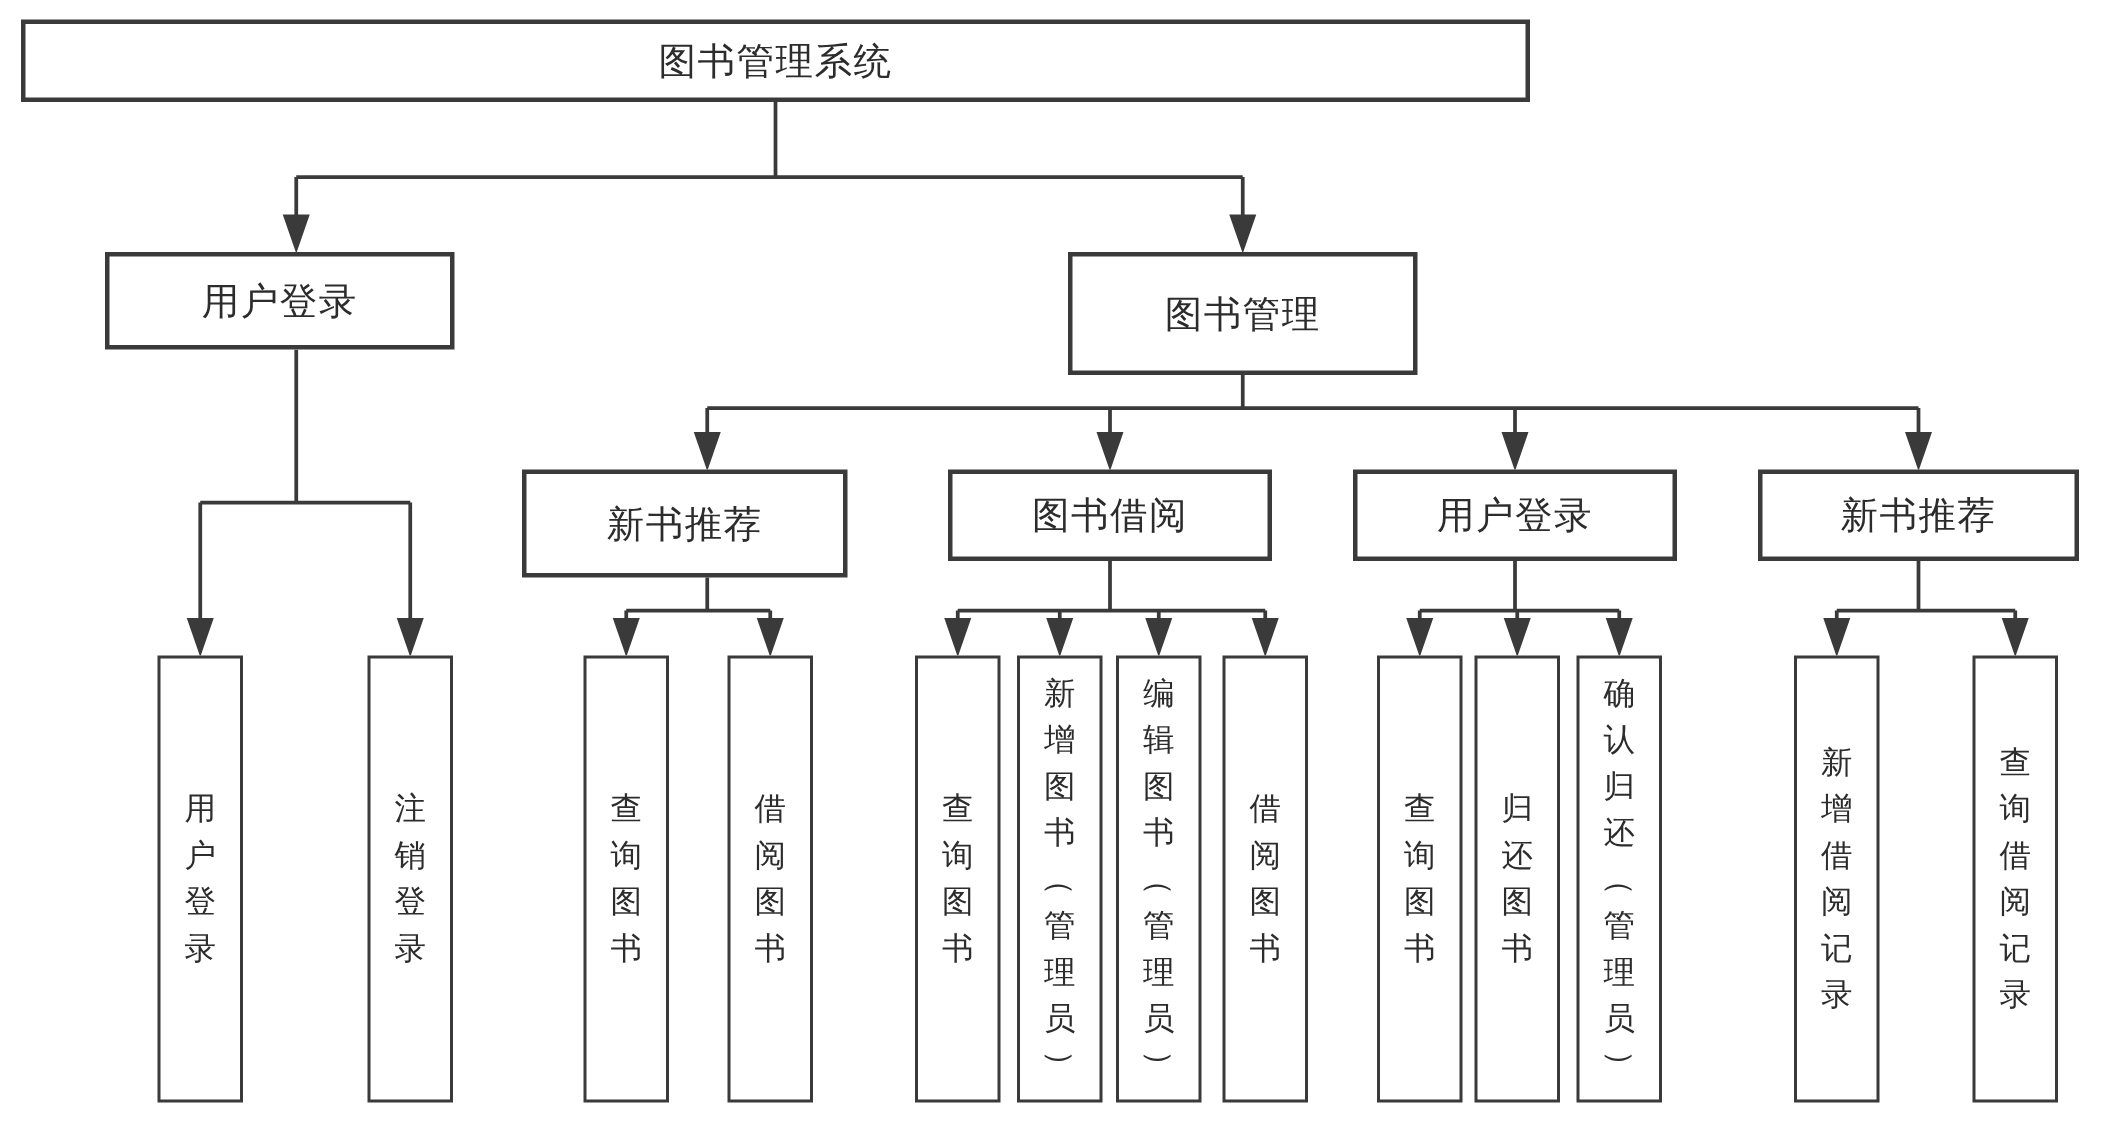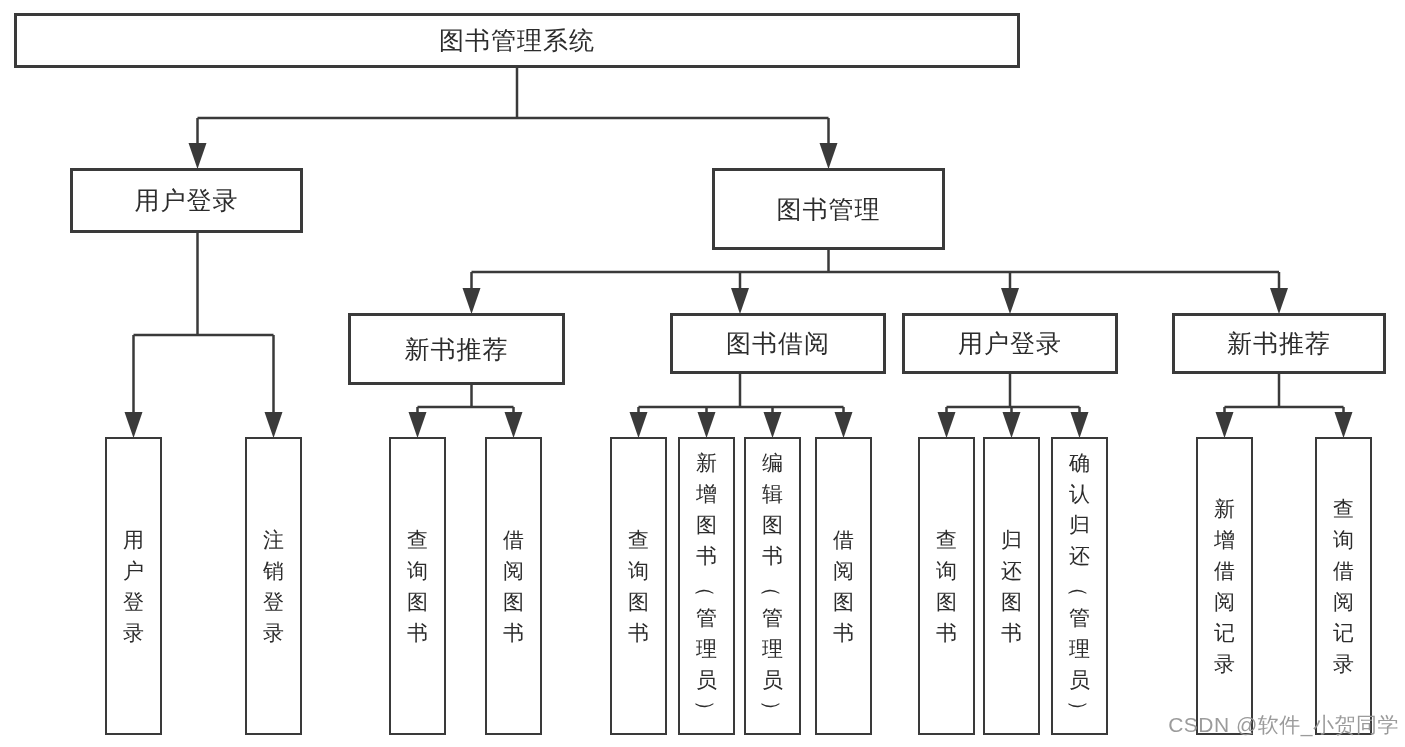--- a/index.html
+++ b/index.html
@@ -123,21 +123,21 @@
       </div>
       <div class="node h" style="left: 70px; top: 168px; width: 233px; height: 65px; font-family: Liberation Mono, monospace;">
         <span>用户登录</span>
       </div>
       <div class="node h" style="left: 712px; top: 168px; width: 233px; height: 82px; justify-content: center;">
         <span>图书管理</span>
       </div>
       <div class="node h" style="left: 348px; top: 313px; width: 217px; height: 72px;">
         <span>新书推荐</span>
       </div>
-      <div class="node h" style="left: 632px; top: 313px; width: 216px; height: 61px; margin-left: 38px;">
+      <div class="node h" style="left: 632px; top: 313px; width: 216px; height: 61px;">
         <span>图书借阅</span>
       </div>
       <div class="node h" style="left: 902px; top: 313px; width: 216px; height: 61px;">
         <span>用户登录</span>
       </div>
       <div class="node h" style="left: 1172px; top: 313px; width: 214px; height: 61px;">
         <span>新书推荐</span>
       </div>
       <div class="node v" style="left: 105px; top: 437px; width: 57px; height: 298px;">
         <span class="char">用</span>
@@ -230,14 +230,13 @@
       </div>
       <div class="node v" style="left: 1315px; top: 437px; width: 57px; height: 298px;">
         <span class="char">查</span>
         <span class="char">询</span>
         <span class="char">借</span>
         <span class="char">阅</span>
         <span class="char">记</span>
         <span class="char">录</span>
       </div>
     </div>
-  <div class="watermark">CSDN @软件_小贺同学</div>
 </div>
 
 </body></html>

